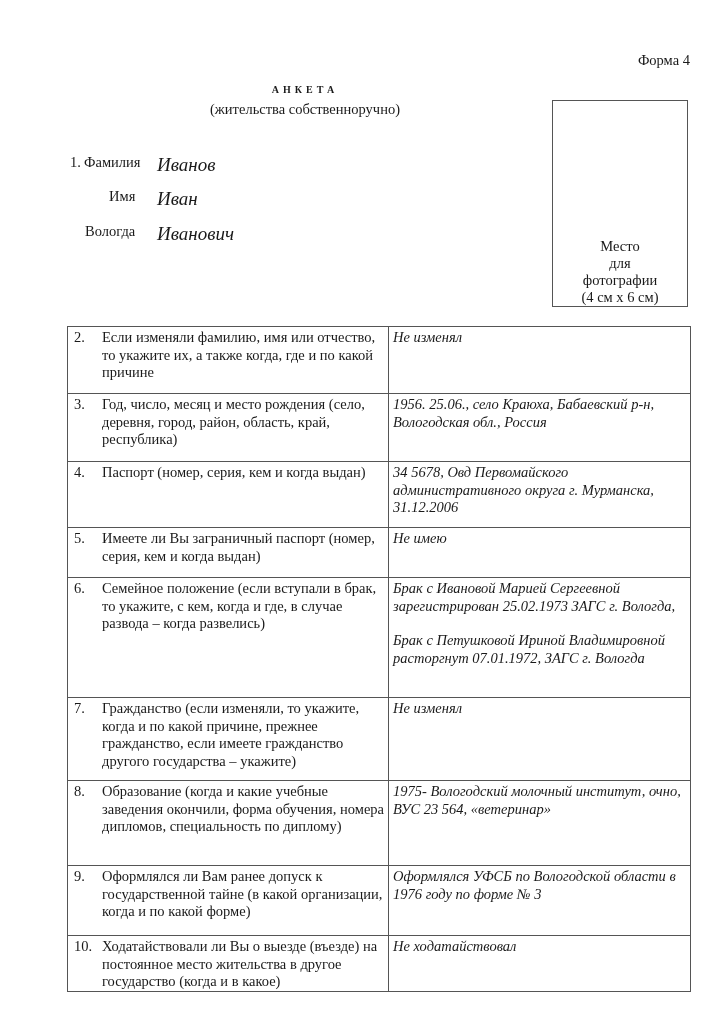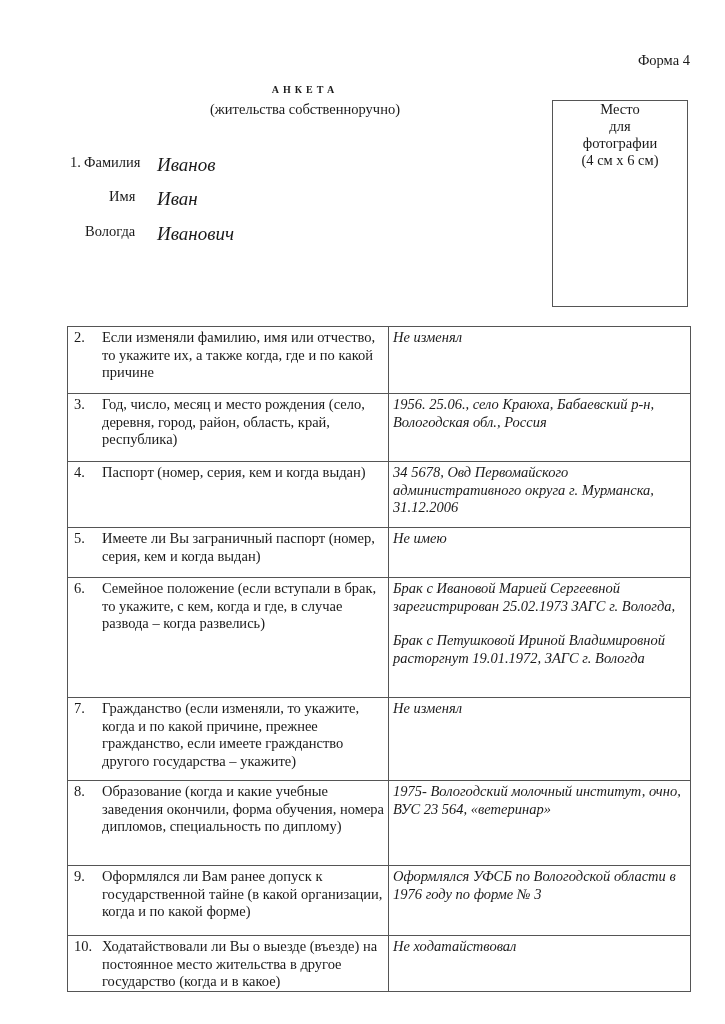--- a/index.html
+++ b/index.html
@@ -3,21 +3,21 @@
 <meta charset="utf-8">
 <style>
   html, body { margin:0; padding:0; background:#ffffff; }
   body { width:725px; height:1024px; position:relative; overflow:hidden;
          font-family:"Liberation Serif", serif; color:#1a1a1a; font-size:14.5px; }
   .abs { position:absolute; }
   .forma { right:35px; top:52px; font-size:14.5px; }
   .title { left:0; width:610px; top:84px; text-align:center; font-weight:bold; letter-spacing:4px; font-size:10px; }
   .subtitle { left:0; width:610px; top:101px; text-align:center; font-size:14.5px; }
   .photo { left:552px; top:100px; width:136px; height:207px; border:1.5px solid #555; box-sizing:border-box;
-           display:flex; align-items:flex-start; justify-content:center; text-align:center; line-height:17px; font-size:14.5px; }
+           display:flex; align-items:flex-end; justify-content:center; text-align:center; line-height:17px; font-size:14.5px; }
   .nm-label { position:absolute; font-size:14.5px; }
   .nm-value { position:absolute; font-style:italic; font-size:19px;text-align:center; }
   table.form { position:absolute; left:67px; top:326px; width:624px; border-collapse:collapse; }
   table.form td { border:1.3px solid #555; vertical-align:top; padding:2px 4px 0 4px; line-height:17.5px; font-size:14.5px; }
   td.q { width:312px; }
   td.a { font-style:italic; }
   .qwrap { display:flex; }
   .qnum { width:28px; flex:none; padding-left:2px; }
   .qtext { flex:1; }
   .para { margin:0; }
@@ -97,21 +97,21 @@
   </tr>
   <tr style="height:120px;">
     <td class="q">
           <div class="qwrap">
             <span class="qnum">6.</span>
             <span class="qtext">Семейное положение (если вступали в брак, то укажите, с кем, когда и где, в случае развода – когда развелись)</span>
           </div>
         </td>
     <td class="a">
           <p class="para">Брак с Ивановой Марией Сергеевной зарегистрирован 25.02.1973 ЗАГС г. Вологда,</p>
-          <p class="para">Брак с Петушковой Ириной Владимировной расторгнут 19.01.1972, ЗАГС г. Вологда</p>
+          <p class="para">Брак с Петушковой Ириной Владимировной расторгнут 07.01.1972, ЗАГС г. Вологда</p>
         </td>
   </tr>
   <tr style="height:83px;">
     <td class="q">
           <div class="qwrap">
             <span class="qnum">7.</span>
             <span class="qtext">Гражданство (если изменяли, то укажите, когда и по какой причине, прежнее гражданство, если имеете гражданство другого государства – укажите)</span>
           </div>
         </td>
     <td class="a">

